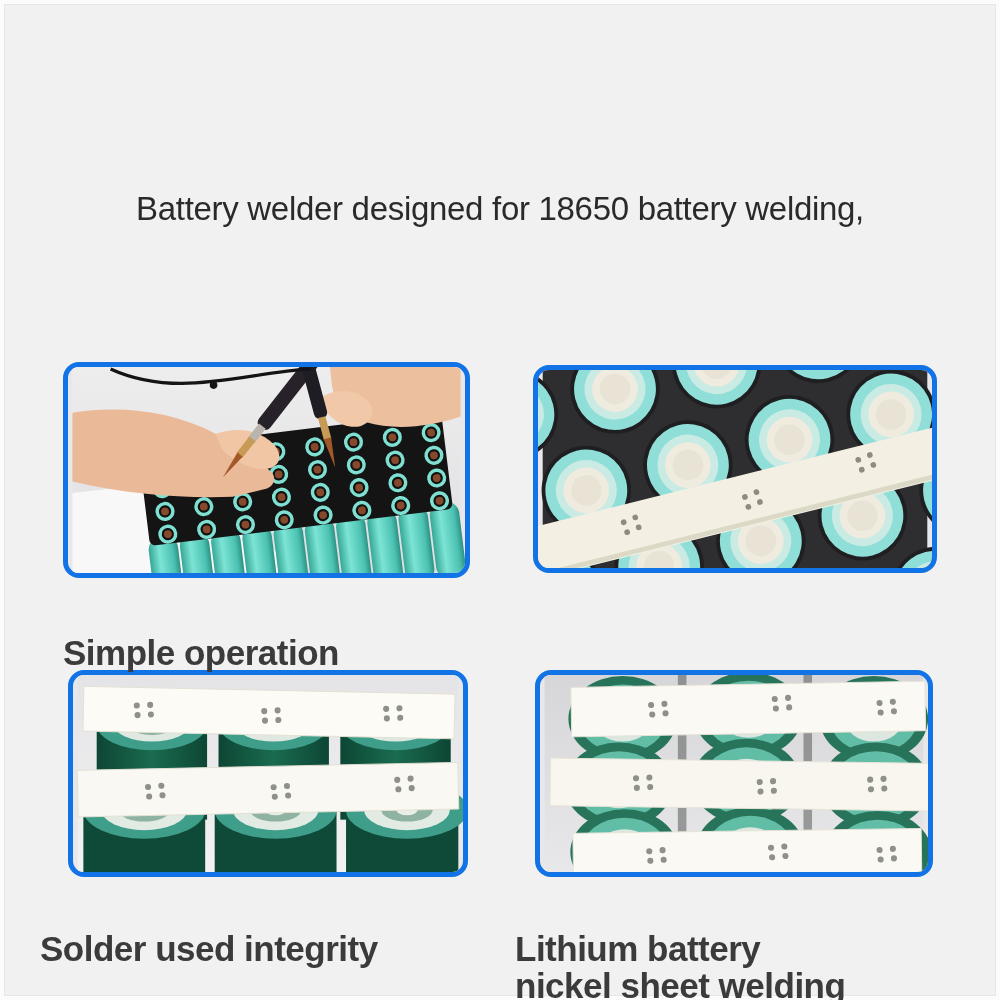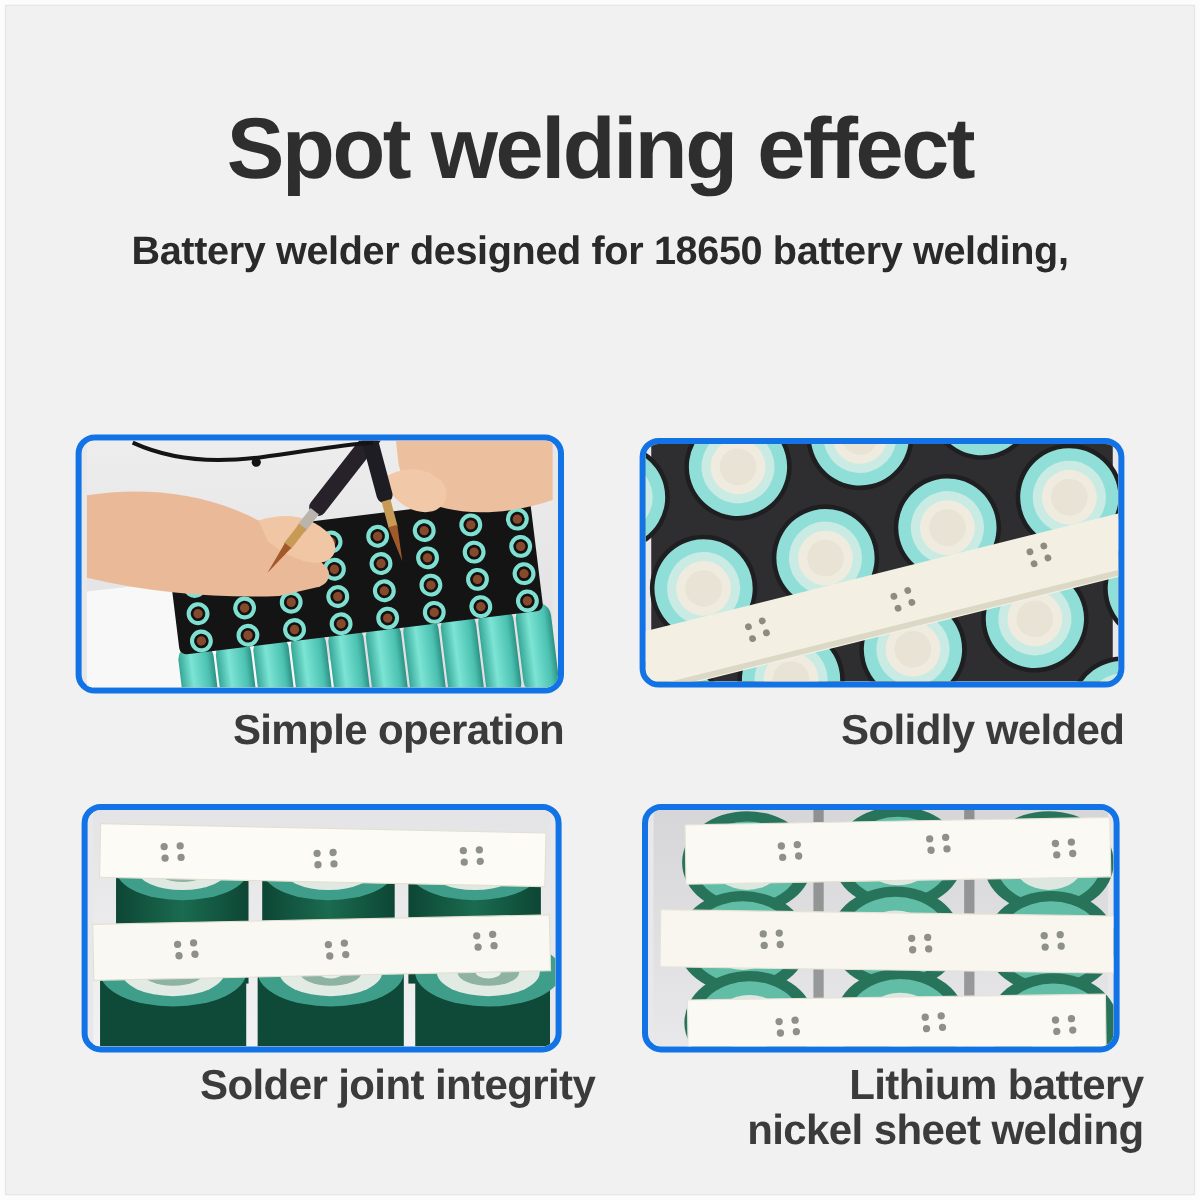--- a/index.html
+++ b/index.html
@@ -8,46 +8,45 @@
     position:relative;width:1000px;height:1000px;margin:0 auto;
     background:#f1f1f2;overflow:hidden;
     box-shadow:inset 0 0 0 4px rgba(255,255,255,.85), inset 0 0 0 5px rgba(0,0,0,.04);
   }
   .title{
     position:absolute;left:0;top:82px;width:1000px;text-align:center;
     font-size:72px;font-weight:700;letter-spacing:-2px;color:#2e2e2e;line-height:84px;
   }
   .subtitle{
     position:absolute;left:0;top:188px;width:1000px;text-align:center;
-    font-size:33px;font-weight:700;color:#2a2a2a;line-height:41px;letter-spacing:-0.3px;
+    font-size:33px;font-weight:400;color:#2a2a2a;line-height:41px;letter-spacing:-0.3px;
   }
   .panel{
     position:absolute;border:5px solid #1273e6;border-radius:16px;
     overflow:hidden;background:#e8e8ea;box-sizing:border-box;margin:0;padding:0;
   }
   .panel svg{display:block;width:100%;height:100%;}
   .p1{left:63px;top:362px;width:407px;height:216px;}
   .p2{left:533px;top:365px;width:404px;height:208px;}
   .p3{left:68px;top:670px;width:400px;height:207px;}
   .p4{left:535px;top:670px;width:398px;height:207px;}
   .caption{
-    position:absolute;text-align:right;color:#3b3b3b;
-    font-size:35px;font-weight:700;letter-spacing:-0.5px;line-height:37px;
+    position:absolute;text-align:left;color:#3b3b3b;
+    font-size:35px;font-weight:700;letter-spacing:-0.5px;line-height:37px;margin-top:44px;
   }
   .c1{left:63px;top:590px;width:407px;}
   .c2{left:533px;top:590px;width:404px;}
   .c3{left:40px;top:886px;width:456px;}
   .c4{left:515px;top:886px;width:438px;}
 </style>
 </head>
 <body>
 
 <div class="page">
 
-  <div class="title">Spot welding effect</div>
 
   <div class="subtitle">
     <div>Battery welder designed for 18650 battery welding,</div>
   </div>
 
   <figure class="panel p1">
     <svg viewBox="0 0 407 216">
       <defs>
         <linearGradient id="p1bg" x1="0" y1="0" x2="0" y2="1">
           <stop offset="0" stop-color="#eeedee"></stop>
@@ -299,20 +298,19 @@
       <g transform="rotate(-0.8 200 188)">
         <rect x="30" y="164" width="366" height="50" fill="#fbf9f3" stroke="#e6e3d6"></rect>
         <use href="#weld4" x="110" y="184"></use>
           <use href="#weld4" x="238" y="182"></use>
           <use href="#weld4" x="352" y="186"></use>
       </g>
     </svg>
   </figure>
 
   <div class="caption c1">Simple operation</div>
-  <div class="caption c2">Solidly welded</div>
-  <div class="caption c3">Solder joint integrity</div>
+  <div class="caption c3">Solder used integrity</div>
   <div class="caption c4">
     <div>Lithium battery</div>
     <div>nickel sheet welding</div>
   </div>
 
 </div>
 
 </body></html>

